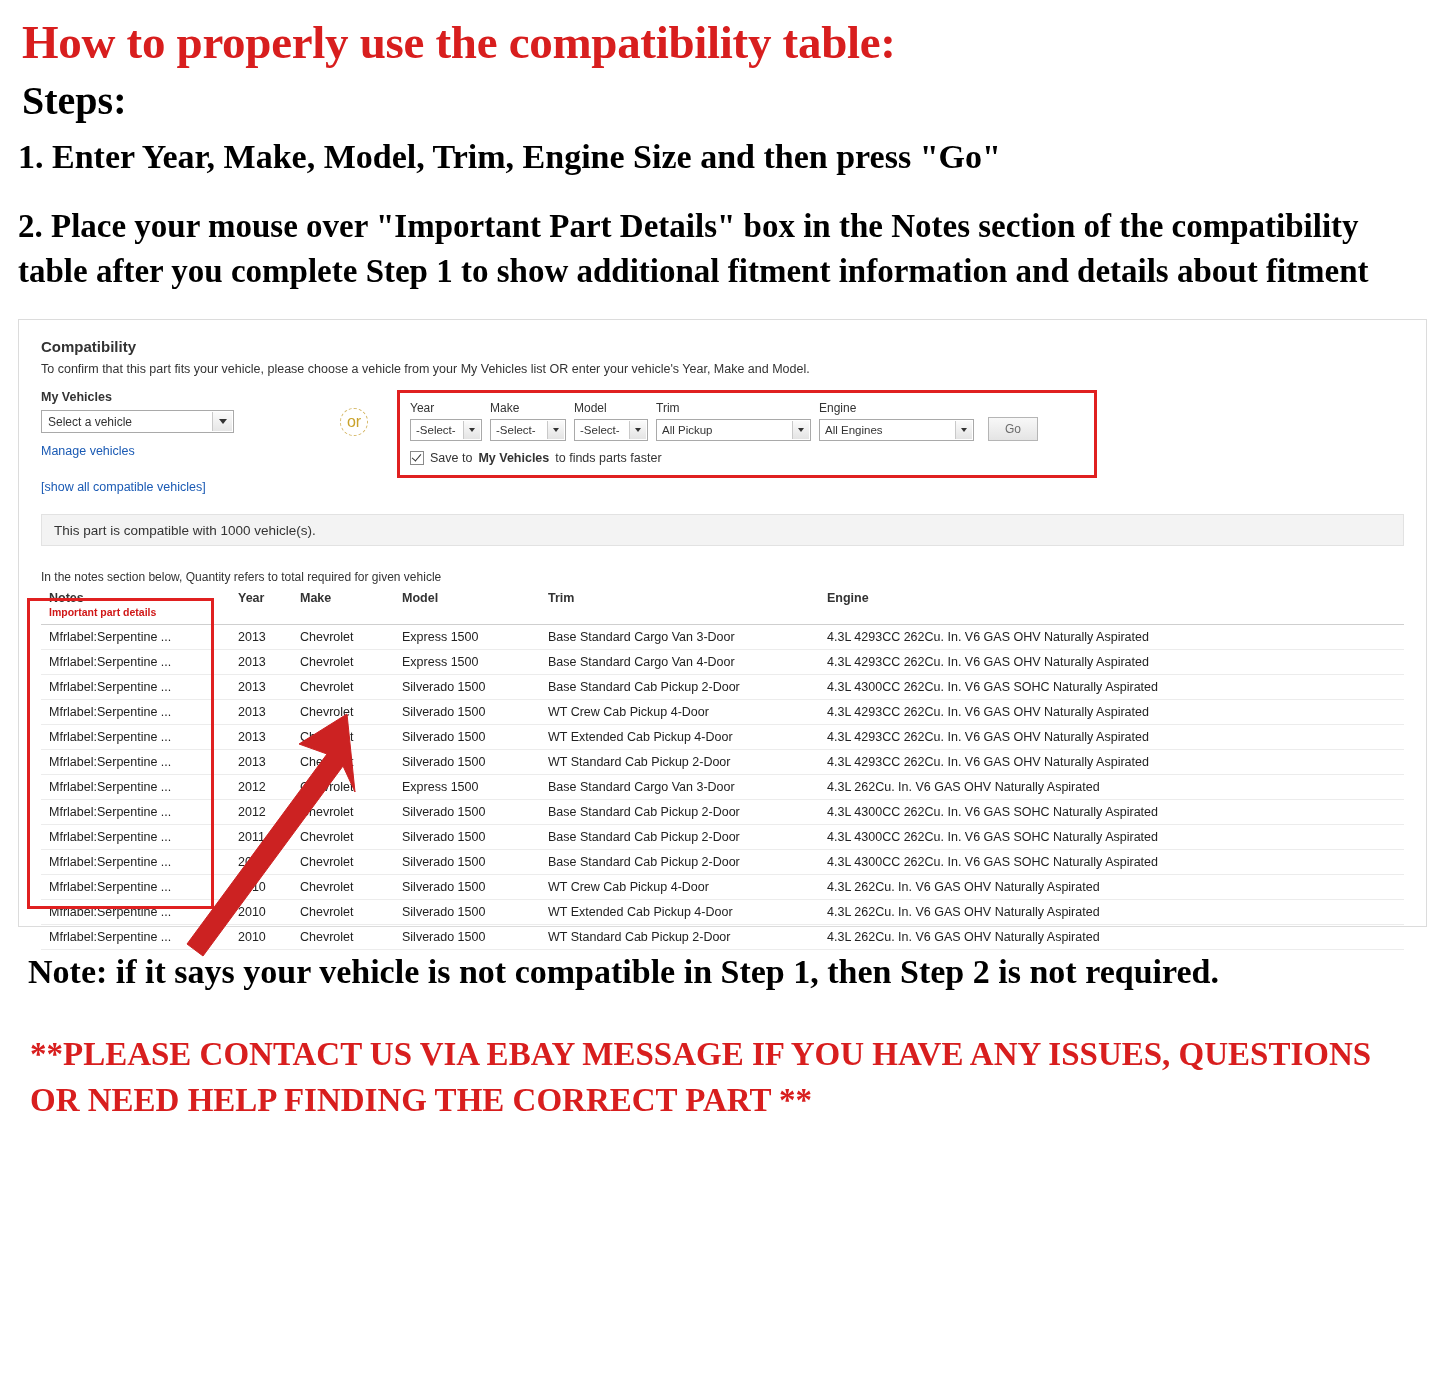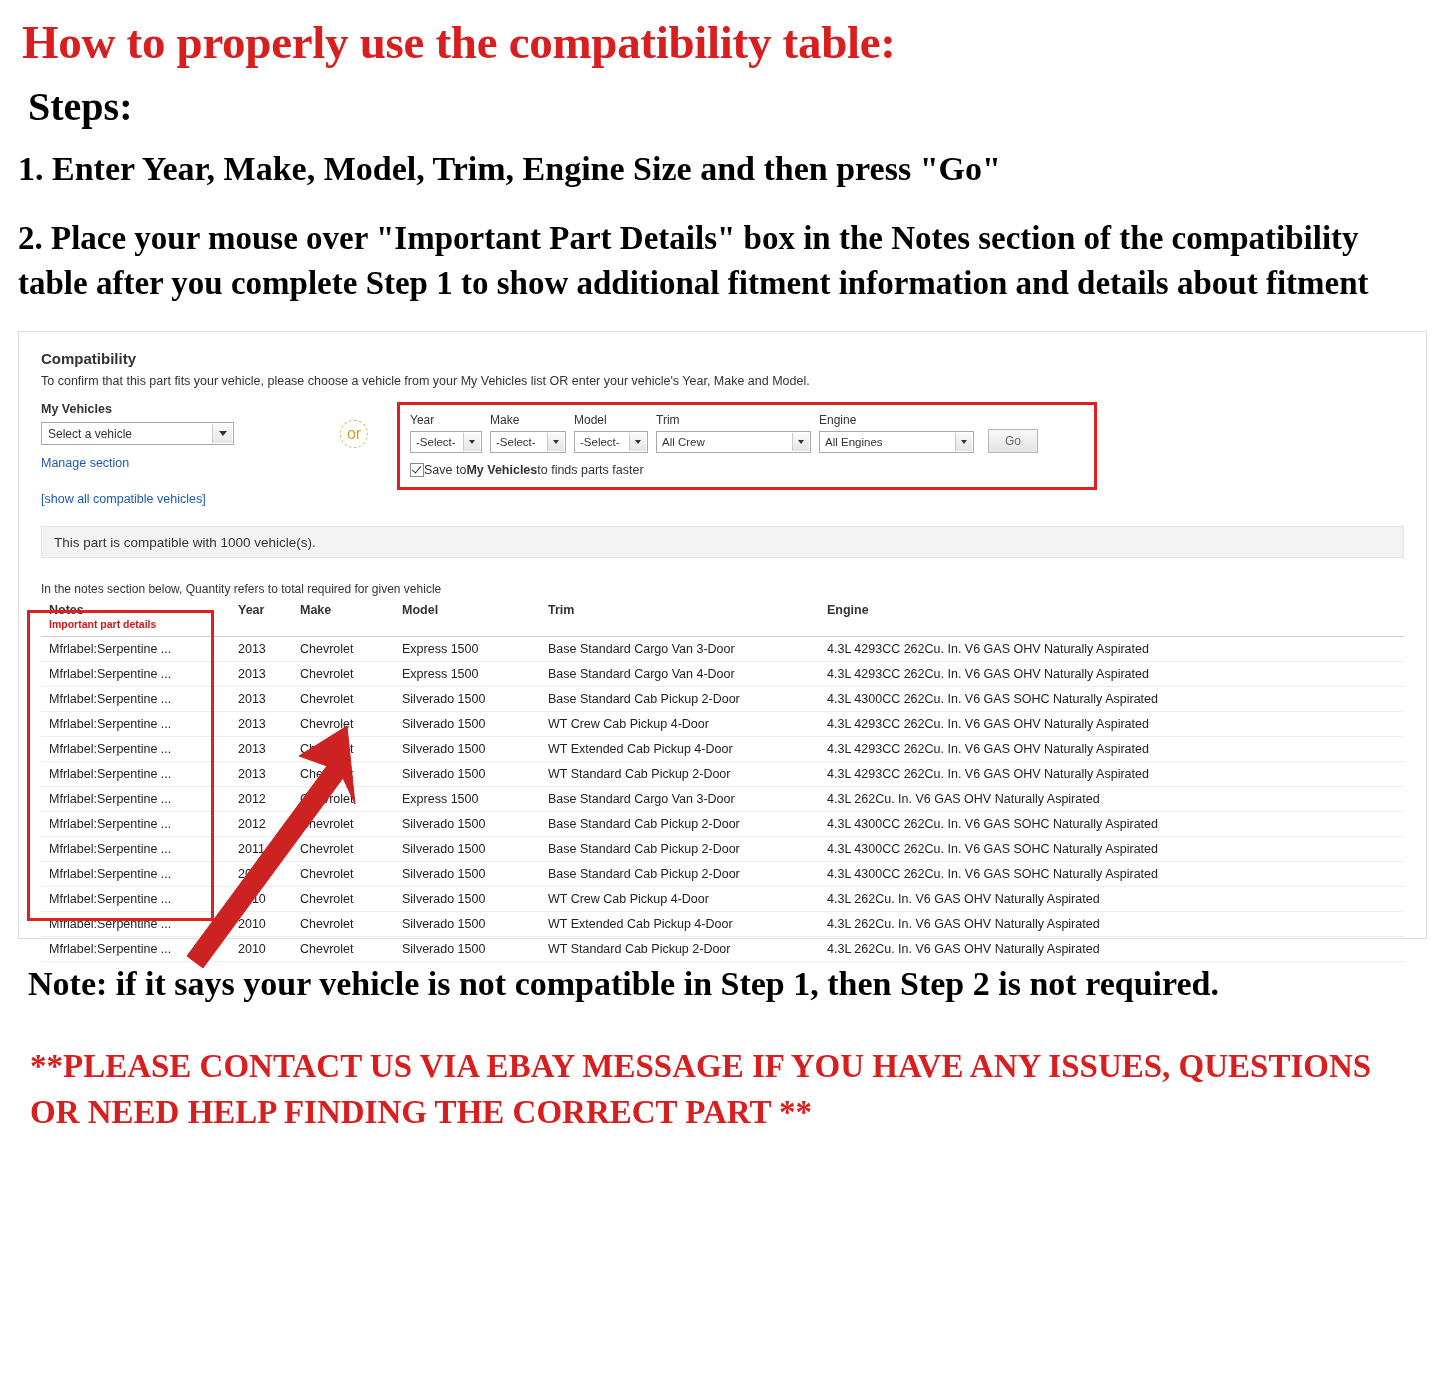--- a/index.html
+++ b/index.html
@@ -29,21 +29,21 @@
     font-size: 47px;
     line-height: 1.05;
     margin: 0;
     padding: 18px 0 0 22px;
     letter-spacing: -0.3px;
   }
   .heading-steps {
     font-family: "Liberation Serif", serif;
     font-weight: bold;
     font-size: 40px;
-    margin: 10px;
+    margin: 4px;
     padding: 8px 0 0 18px;
     line-height: 1.1;
   }
   .step-line {
     font-family: "Liberation Serif", serif;
     font-weight: bold;
     font-size: 34px;
     margin: 0;
     padding: 10px 0 0 18px;
     line-height: 1.2;
@@ -218,21 +218,21 @@
     align-items: center;
     justify-content: center;
     margin-left: 6px;
   }
   .save-row {
     margin-top: 10px;
     font-size: 12.5px;
     color: #333;
     display: flex;
     align-items: center;
-    gap: 0;
+    gap: 6px;
   }
   .chk {
     width: 12px; height: 12px;
     border: 1px solid #8a8a8a;
     background: #fff;
     position: relative;
     display: inline-block;
   }
   .chk::after {
     content: "";
@@ -354,21 +354,21 @@
       <div class="panel-title">Compatibility</div>
       <div class="panel-sub">To confirm that this part fits your vehicle, please choose a vehicle from your My Vehicles list OR enter your vehicle's Year, Make and Model.</div>
 
       <div class="chooser">
         <div class="myveh">
           <div class="myveh-label">My Vehicles</div>
           <div class="select-box">
             <span>Select a vehicle</span>
             <span class="arrow"></span>
           </div>
-          <a class="link manage" href="#">Manage section</a>
+          <a class="link manage" href="#">Manage vehicles</a>
           <br>
           <a class="link showall" href="#">[show all compatible vehicles]</a>
         </div>
 
         <div class="or-wrap">
           <div class="or-circle">or</div>
         </div>
 
         <div class="redbox">
           <div class="field-row">
@@ -389,21 +389,21 @@
             <div class="field">
               <span class="field-label">Model</span>
               <div class="mini-select w-model">
                 <span>-Select-</span>
                 <span class="arrow"></span>
               </div>
             </div>
             <div class="field">
               <span class="field-label">Trim</span>
               <div class="mini-select w-trim">
-                <span>All Crew</span>
+                <span>All Pickup</span>
                 <span class="arrow"></span>
               </div>
             </div>
             <div class="field">
               <span class="field-label">Engine</span>
               <div class="mini-select w-engine">
                 <span>All Engines</span>
                 <span class="arrow"></span>
               </div>
             </div>

